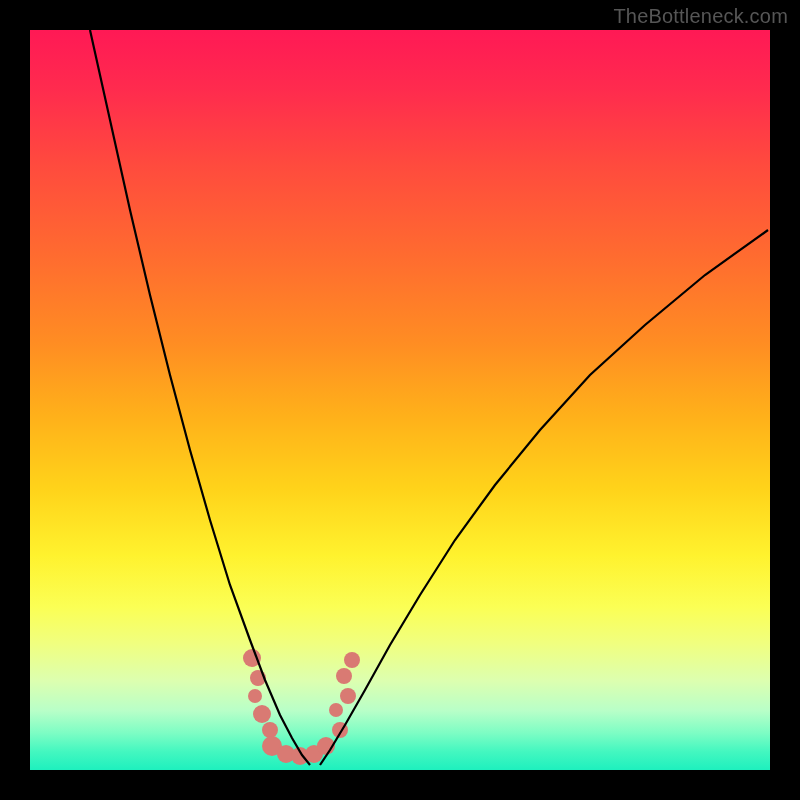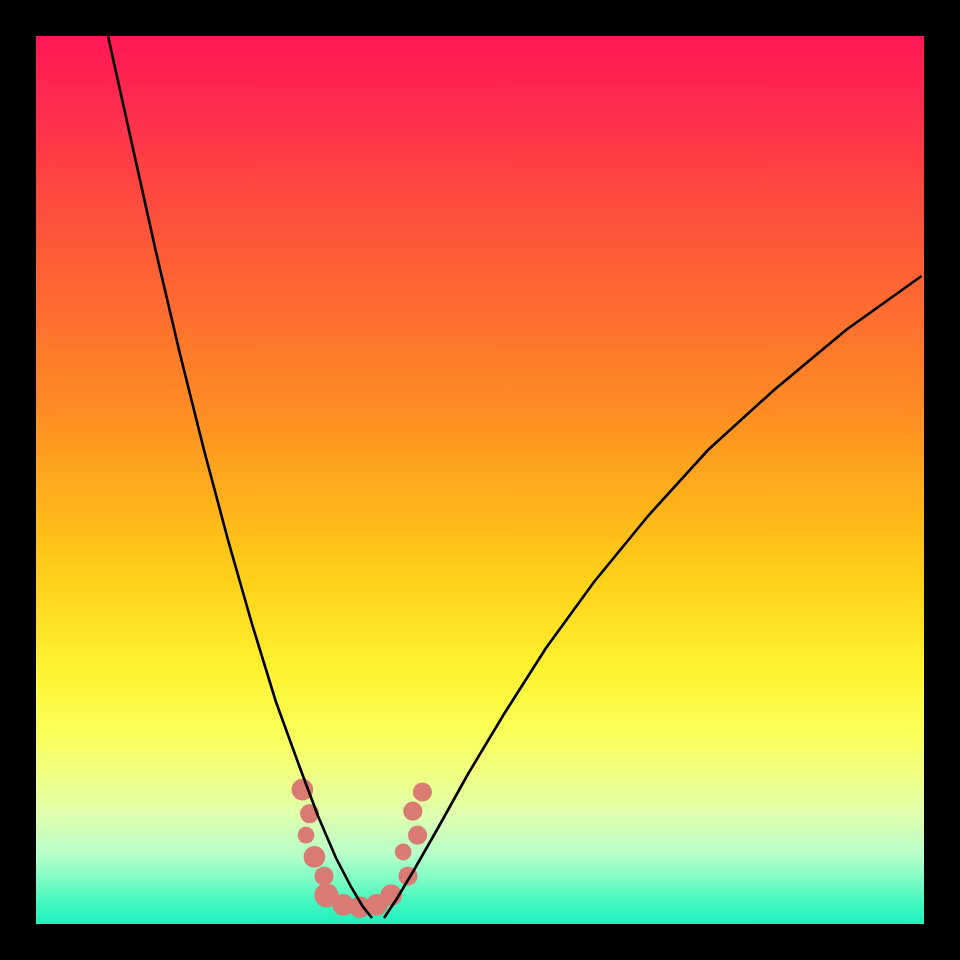--- a/index.html
+++ b/index.html
@@ -55,20 +55,21 @@
     left: 0;
     top: 0;
     width: 740px;
     height: 740px;
   }
 </style>
 </head>
 <body>
 
 <div class="chart-container">
+  <div class="watermark">TheBottleneck.com</div>
   <div class="plot-area">
     <svg class="curves" viewBox="0 0 740 740">
       <g id="scatter-group">
           <circle cx="222" cy="628" r="9" fill="#d97a73"></circle>
           <circle cx="228" cy="648" r="8" fill="#d97a73"></circle>
           <circle cx="225" cy="666" r="7" fill="#d97a73"></circle>
           <circle cx="232" cy="684" r="9" fill="#d97a73"></circle>
           <circle cx="240" cy="700" r="8" fill="#d97a73"></circle>
           <circle cx="242" cy="716" r="10" fill="#d97a73"></circle>
           <circle cx="256" cy="724" r="9" fill="#d97a73"></circle>

